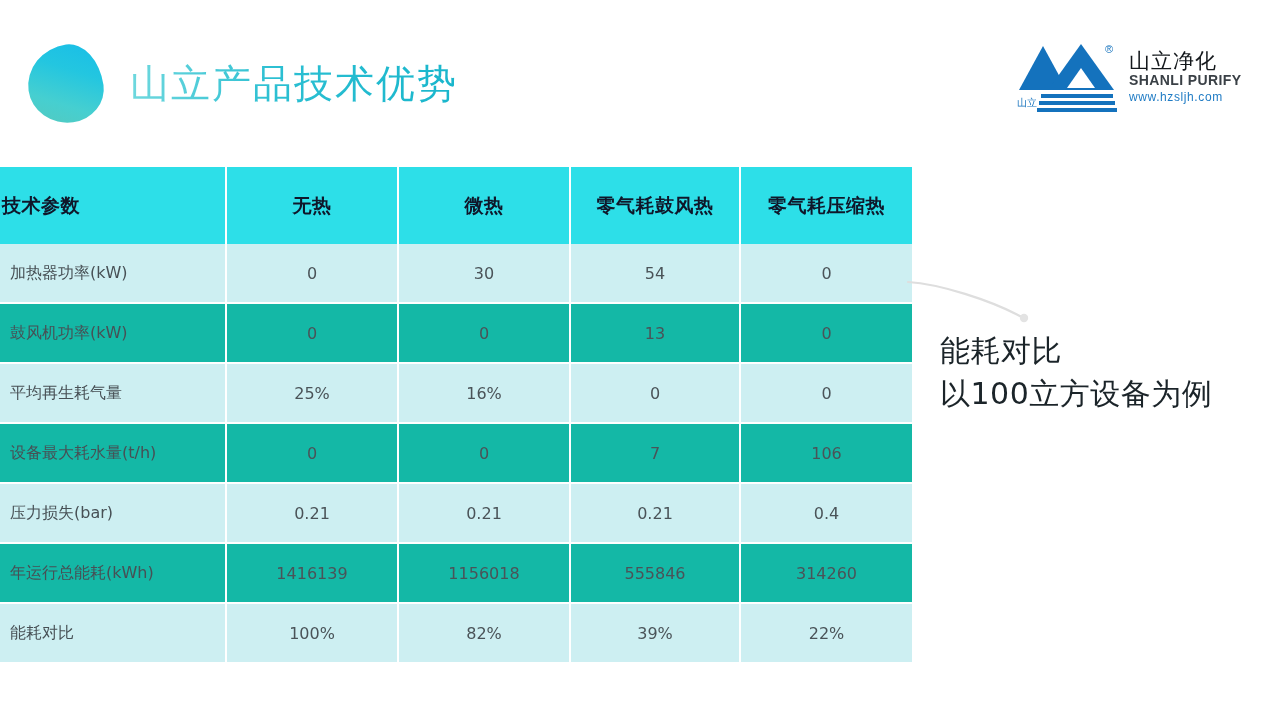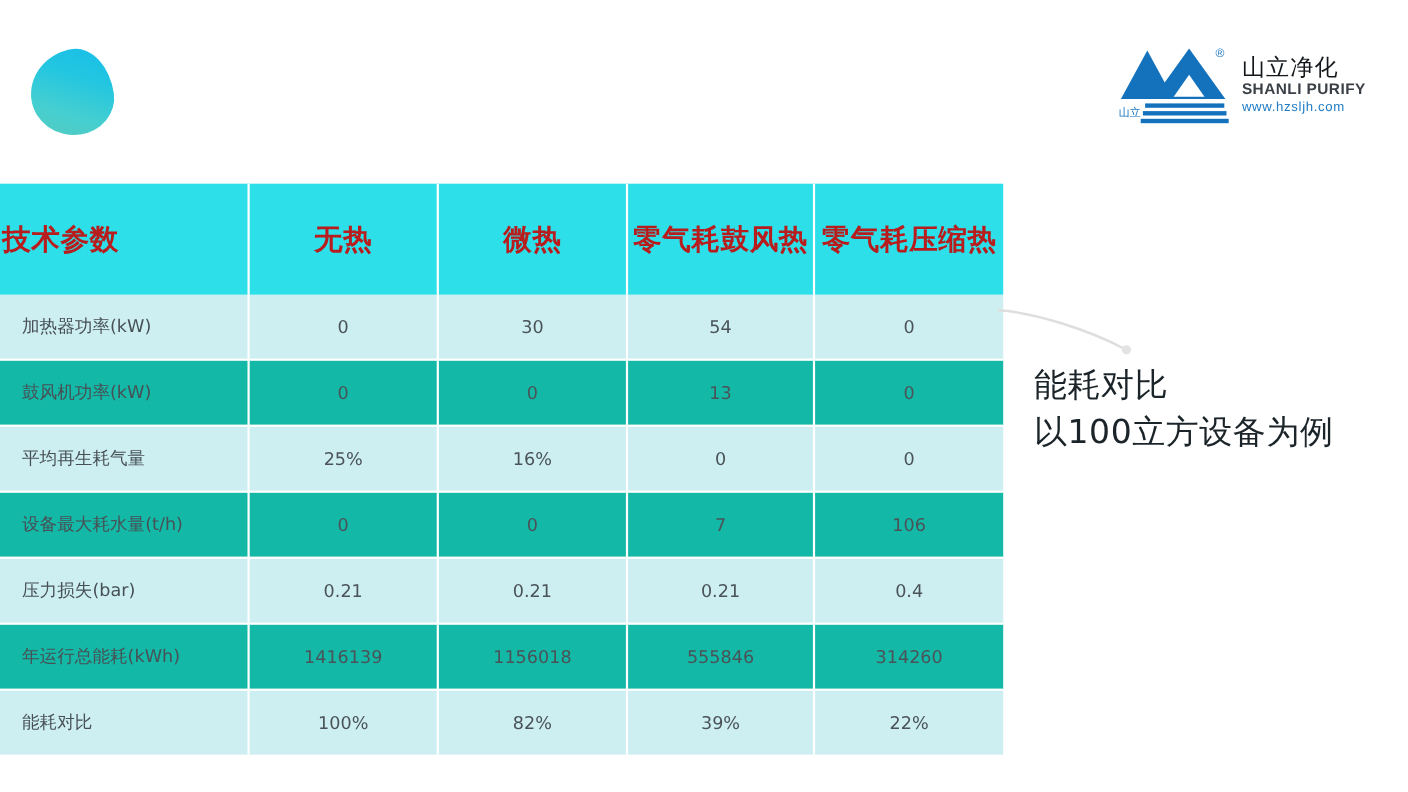--- a/index.html
+++ b/index.html
@@ -126,24 +126,24 @@
     table-layout: fixed;
   }
   table.data-table col.c0 { width: 226px; }
   table.data-table col.c1 { width: 172px; }
   table.data-table col.c2 { width: 172px; }
   table.data-table col.c3 { width: 170px; }
   table.data-table col.c4 { width: 172px; }
 
   thead th {
     background: #2DDFE8;
-    color: #b91c1c;
-    height: 101px;
+    color: #0f172a;
+    height: 77px;
     font-family: "DejaVu Sans", sans-serif;
-    font-size: 26px;
+    font-size: 19px;
     font-weight: bold;
     letter-spacing: 0.5px;
     border-right: 2px solid #ffffff;
     padding: 0;
   }
   thead th:last-child { border-right: none; }
   thead th.h-first {
     text-align: left;
     padding-left: 2px;
   }
@@ -153,21 +153,21 @@
     font-family: "DejaVu Sans", sans-serif;
     font-size: 16px;
     color: #4A5358;
     text-align: center;
     border-right: 2px solid #ffffff;
     padding: 0;
   }
   tbody td:last-child { border-right: none; }
   tbody td.t-first {
     text-align: left;
-    padding-left: 20px;
+    padding-left: 10px;
     color: #475055;
   }
   tbody tr.odd td { background: #CDEFF2; }
   tbody tr.even td { background: #14b8a6; }
   tbody tr.odd td, tbody tr.even td { border-bottom: 2px solid #ffffff; }
   tbody tr:last-child td { border-bottom: none; }
 
   
   #callout {
     position: absolute;
@@ -192,20 +192,21 @@
     pointer-events: none;
   }
 </style>
 </head>
 <body>
 
 <div id="header">
 
   <div id="title-blob"></div>
 
+  <div id="page-title">山立产品技术优势</div>
 
   <div id="logo">
 
     <svg id="logo-mark" viewBox="0 0 102 80">
       <polygon points="26,8 50,52 2,52" fill="#1472BD"></polygon>
       <polygon points="64,6 97,52 31,52" fill="#1472BD"></polygon>
       <polygon points="64,30 78,50 50,50" fill="#ffffff"></polygon>
       <rect x="24" y="56" width="72" height="4" fill="#1472BD"></rect>
       <rect x="22" y="63" width="76" height="4" fill="#1472BD"></rect>
       <rect x="20" y="70" width="80" height="4" fill="#1472BD"></rect>

